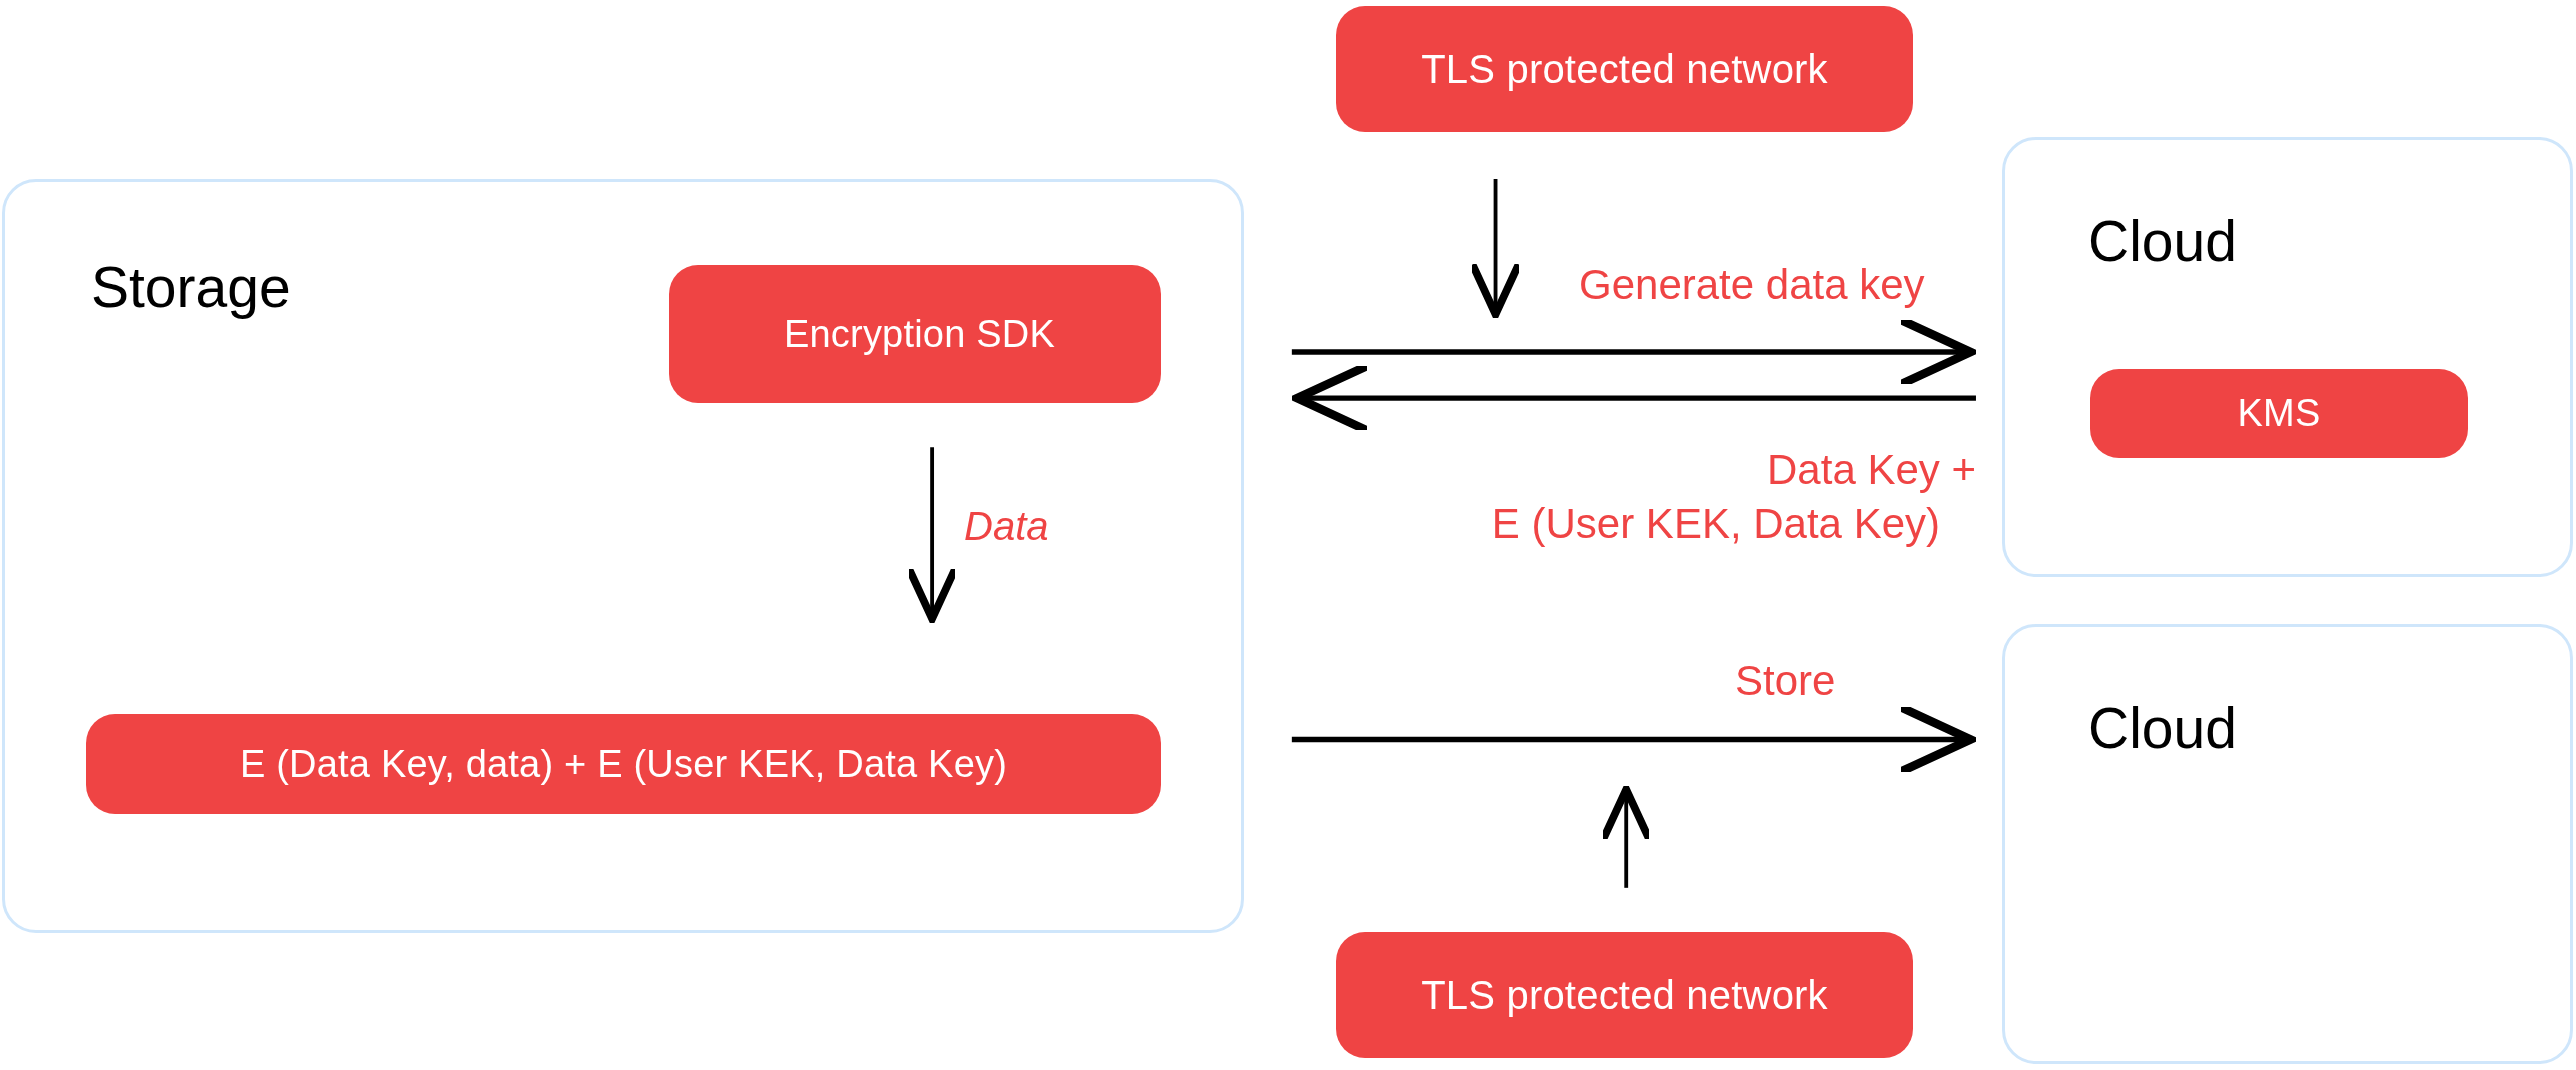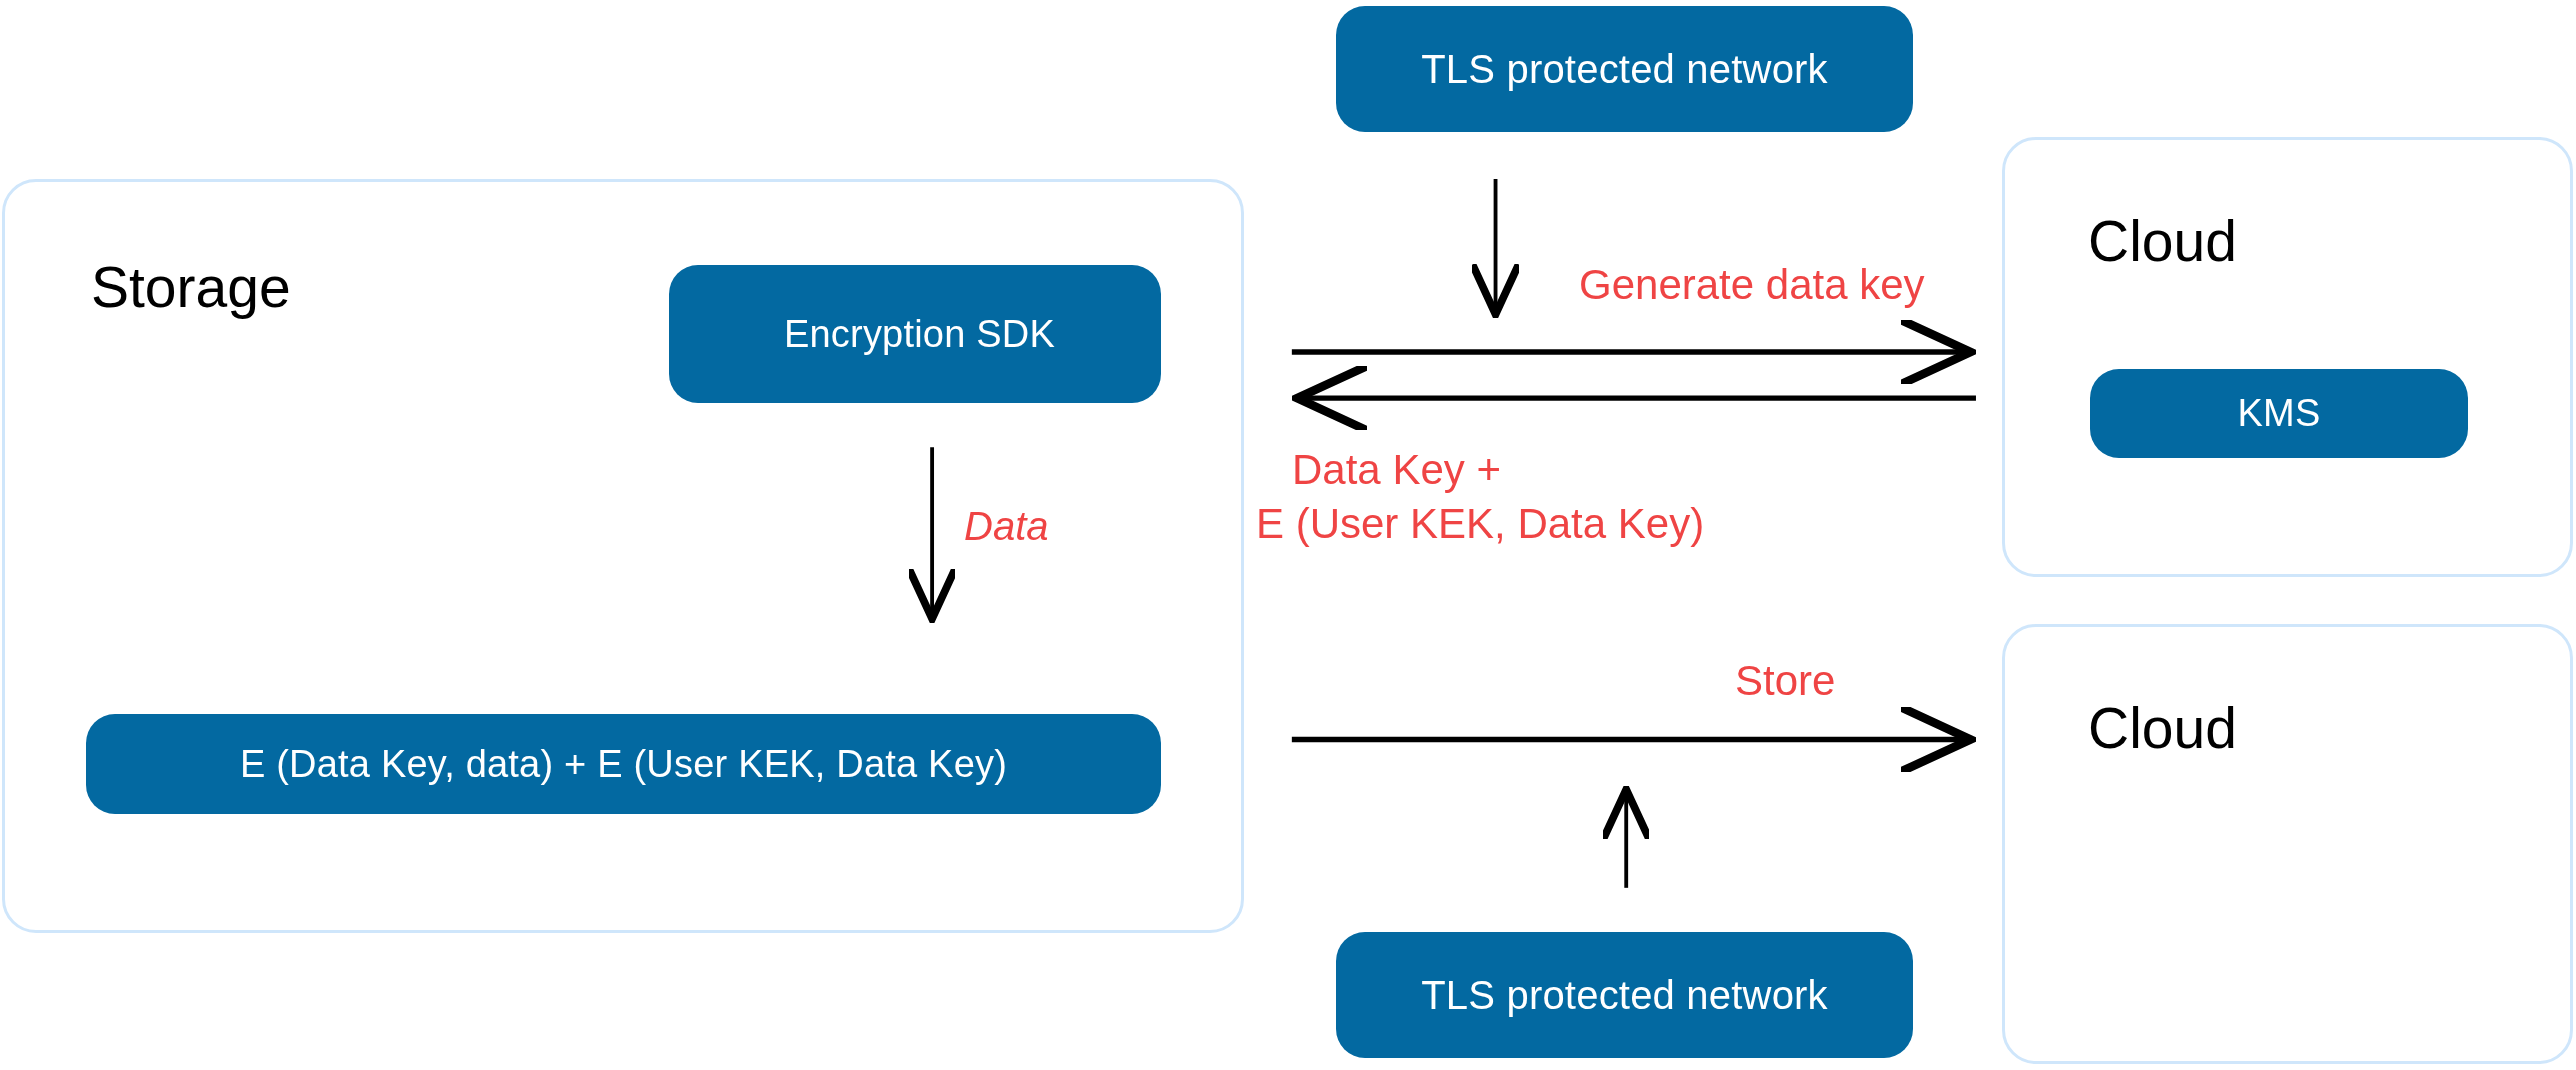--- a/index.html
+++ b/index.html
@@ -21,39 +21,39 @@
 
   
   .group-box {
     border: 3.1px solid #cfe6fb;
     border-radius: 34px;
     background: #ffffff;
   }
 
   
   .pill {
-    background: #0369a1;
+    background: #ef4444;
     border-radius: 29px;
     display: flex;
     align-items: center;
     justify-content: center;
     color: #ffffff;
     font-weight: 400;
     letter-spacing: 0.2px;
     text-align: center;
     white-space: nowrap;
   }
 
   
   .label {
     color: #ef4444;
     white-space: nowrap;
   }
   .label.centered {
-    text-align: left;
+    text-align: right;
     white-space: normal;
     line-height: 1.22;
   }
 
   .title-label {
     color: #000000;
     font-weight: 400;
     white-space: nowrap;
   }
 

